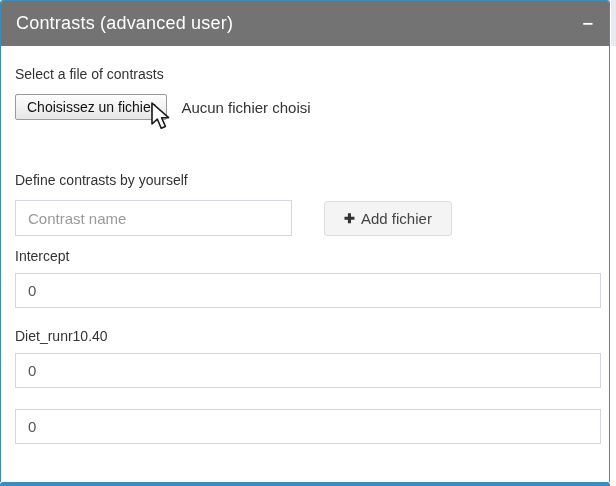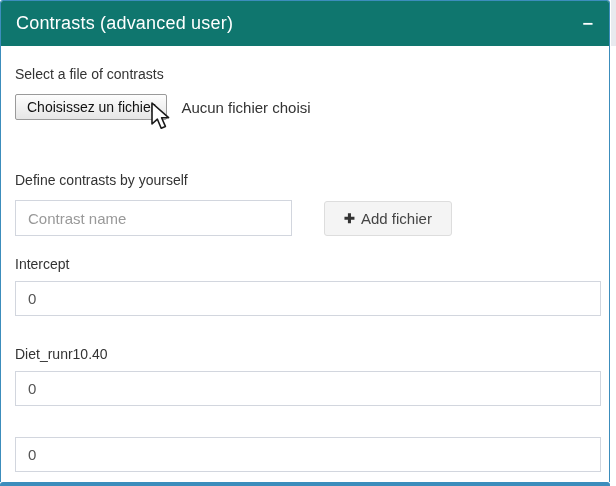--- a/index.html
+++ b/index.html
@@ -16,21 +16,21 @@
     position: absolute; left: 0; top: 0;
     width: 610px; height: 482px;
     border: 1px solid #3c8dbc;
     border-bottom: none;
     border-radius: 3px 3px 0 0;
     background: #ffffff;
     overflow: hidden;
   }
   .box-header {
     height: 45px;
-    background: #0f766e;
+    background: #737373;
     color: #ffffff;
     display: flex; align-items: center;
     padding: 0 15px;
   }
   .box-title {
     font-size: 18px; font-weight: 400; color: #ffffff;
     letter-spacing: 0.2px;
   }
   .collapse-btn {
     margin-left: auto;
@@ -61,21 +61,21 @@
     font-family: "Liberation Sans", sans-serif;
     font-size: 14px; color: #111111;
     background: linear-gradient(to bottom, #fdfdfd, #e6e6e6);
     border: 1px solid #9a9a9a;
     border-radius: 2px;
     cursor: pointer;
   }
   .file-status { margin-left: 14px; font-size: 15px; color: #333333; }
 
   
-  .define-row { display: flex; align-items: flex-start; margin-bottom: 21px; }
+  .define-row { display: flex; align-items: flex-start; margin-bottom: 13px; }
   .text-input {
     width: 277px; height: 36px;
     border: 1px solid #d2d6de; border-radius: 0;
     padding: 6px 12px;
     font-family: "Liberation Sans", sans-serif;
     font-size: 15px; color: #555555;
     outline: none;
   }
   .text-input::placeholder { color: #999999; opacity: 1; }
   .add-btn {
@@ -86,21 +86,21 @@
     border-radius: 3px;
     color: #444444;
     font-family: "Liberation Sans", sans-serif;
     font-size: 15px;
     cursor: pointer;
     display: flex; align-items: center; justify-content: center;
   }
   .plus-glyph { font-size: 13px; font-weight: 700; margin-right: 6px; color: #333333; }
 
   
-  .field { margin-bottom: 31px; }
+  .field { margin-bottom: 21px; }
   .field .ctrl-label { margin-bottom: 9px; }
   .num-input {
     display: block;
     width: 586px; height: 35px;
     border: 1px solid #d2d6de; border-radius: 0;
     padding: 6px 12px;
     font-family: "Liberation Sans", sans-serif;
     font-size: 15px; color: #555555;
     outline: none;
   }

